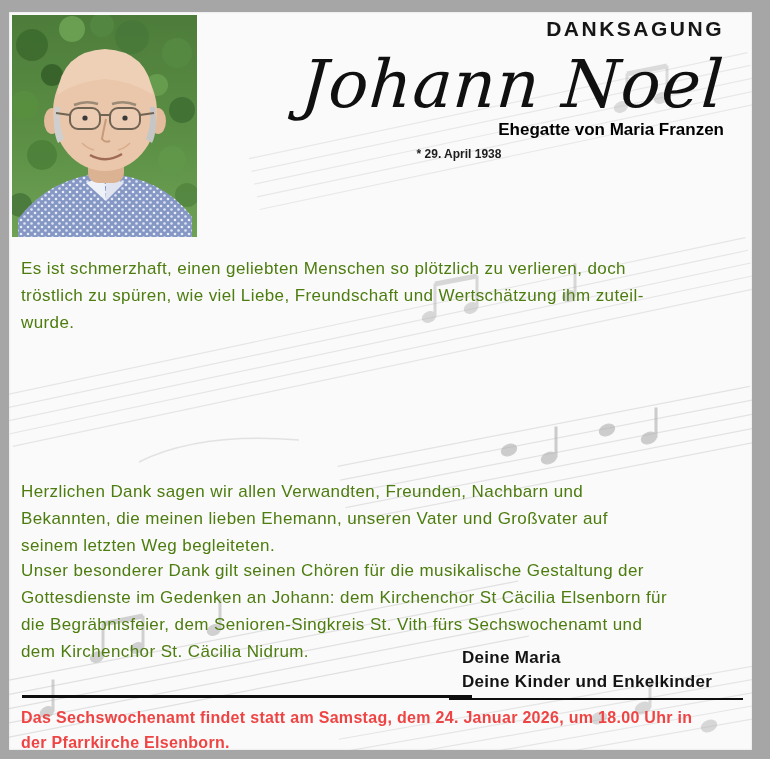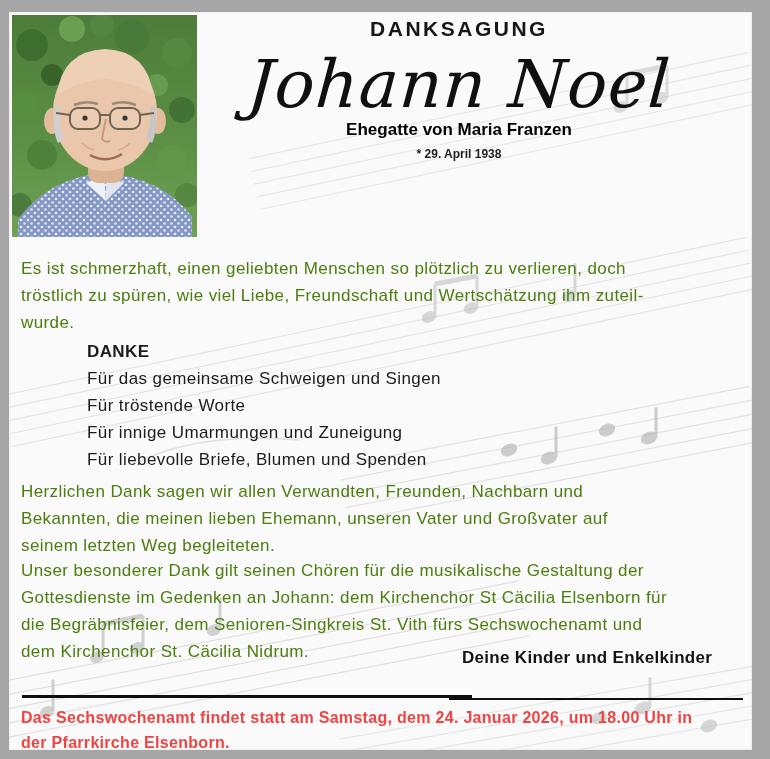--- a/index.html
+++ b/index.html
@@ -24,21 +24,21 @@
     overflow:hidden;
   }
   .watermark{
     position:absolute; inset:0; width:100%; height:100%; pointer-events:none;
   }
   .photo{
     position:absolute; left:3px; top:3px; width:185px; height:222px;
     overflow:hidden;
   }
   .header-col{
-    position:absolute; left:185px; top:0; width:530px; text-align:center;
+    position:absolute; left:185px; top:0; width:530px; text-align:right;
   }
   .doc-title{
     margin-top:5px;
     font-size:21px; font-weight:bold; letter-spacing:2.5px;
     color:#161616;
   }
   .deceased-name{
     margin-top:8px;
     font-family:"DejaVu Serif", serif; font-style:italic;
     font-size:66px; line-height:1.1; letter-spacing:1px;
@@ -246,37 +246,31 @@
     <div class="relation">Ehegatte von Maria Franzen</div>
     <div class="dates">
       <span>* 29. April 1938</span>
     </div>
   </div>
 
   <div class="bodytext p-intro">Es ist schmerzhaft, einen geliebten Menschen so plötzlich zu verlieren, doch
 tröstlich zu spüren, wie viel Liebe, Freundschaft und Wertschätzung ihm zuteil-
 wurde.</div>
 
-  <div class="thanks">
-    <div class="thanks-heading">DANKE</div>
-    <div>Für das gemeinsame Schweigen und Singen</div>
-    <div>Für tröstende Worte</div>
-    <div>Für innige Umarmungen und Zuneigung</div>
-    <div>Für liebevolle Briefe, Blumen und Spenden</div>
-  </div>
 
   <div class="bodytext p-choirs">Unser besonderer Dank gilt seinen Chören für die musikalische Gestaltung der
 Gottesdienste im Gedenken an Johann: dem Kirchenchor St Cäcilia Elsenborn für
 die Begräbnisfeier, dem Senioren-Singkreis St. Vith fürs Sechswochenamt und
 dem Kirchenchor St. Cäcilia Nidrum.</div>
   <div class="bodytext p-ack">Herzlichen Dank sagen wir allen Verwandten, Freunden, Nachbarn und
 Bekannten, die meinen lieben Ehemann, unseren Vater und Großvater auf
 seinem letzten Weg begleiteten.</div>
 
   <div class="signoff">
+    <div>Deine Maria</div>
     <div>Deine Kinder und Enkelkinder</div>
   </div>
 
   <div class="rule-left"></div>
   <div class="rule-right"></div>
 
   <div class="footer-text">Das Sechswochenamt findet statt am Samstag, dem 24. Januar 2026, um 18.00 Uhr in
 der Pfarrkirche Elsenborn.</div>
 
 </div>

